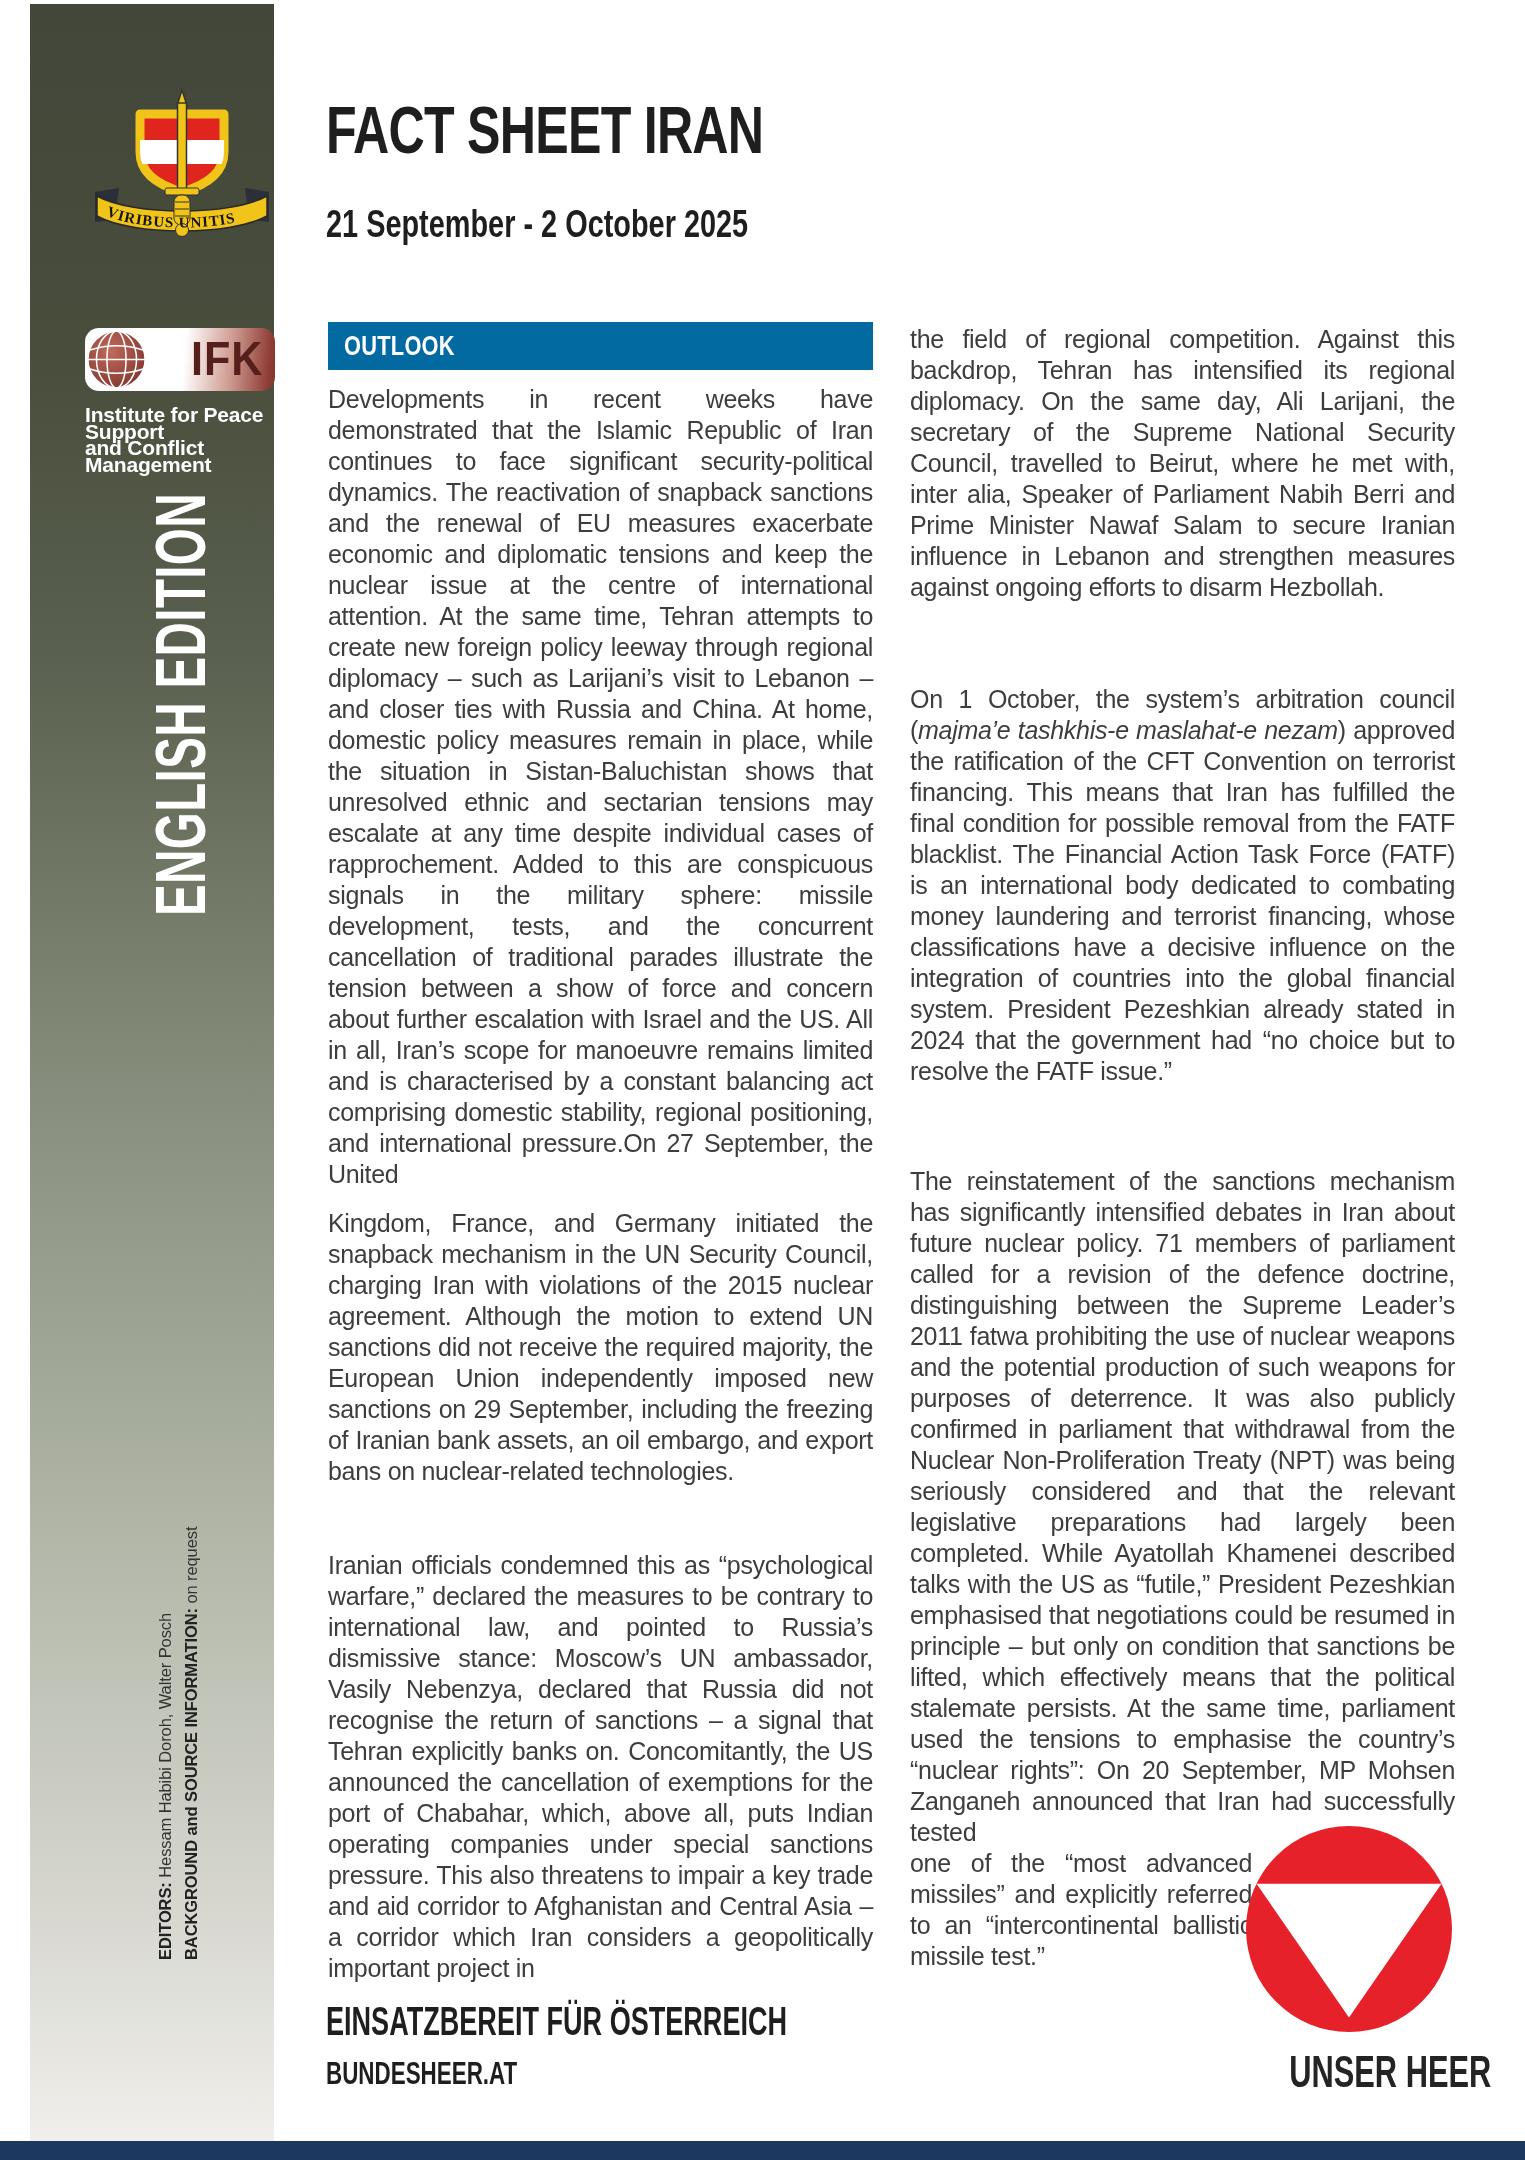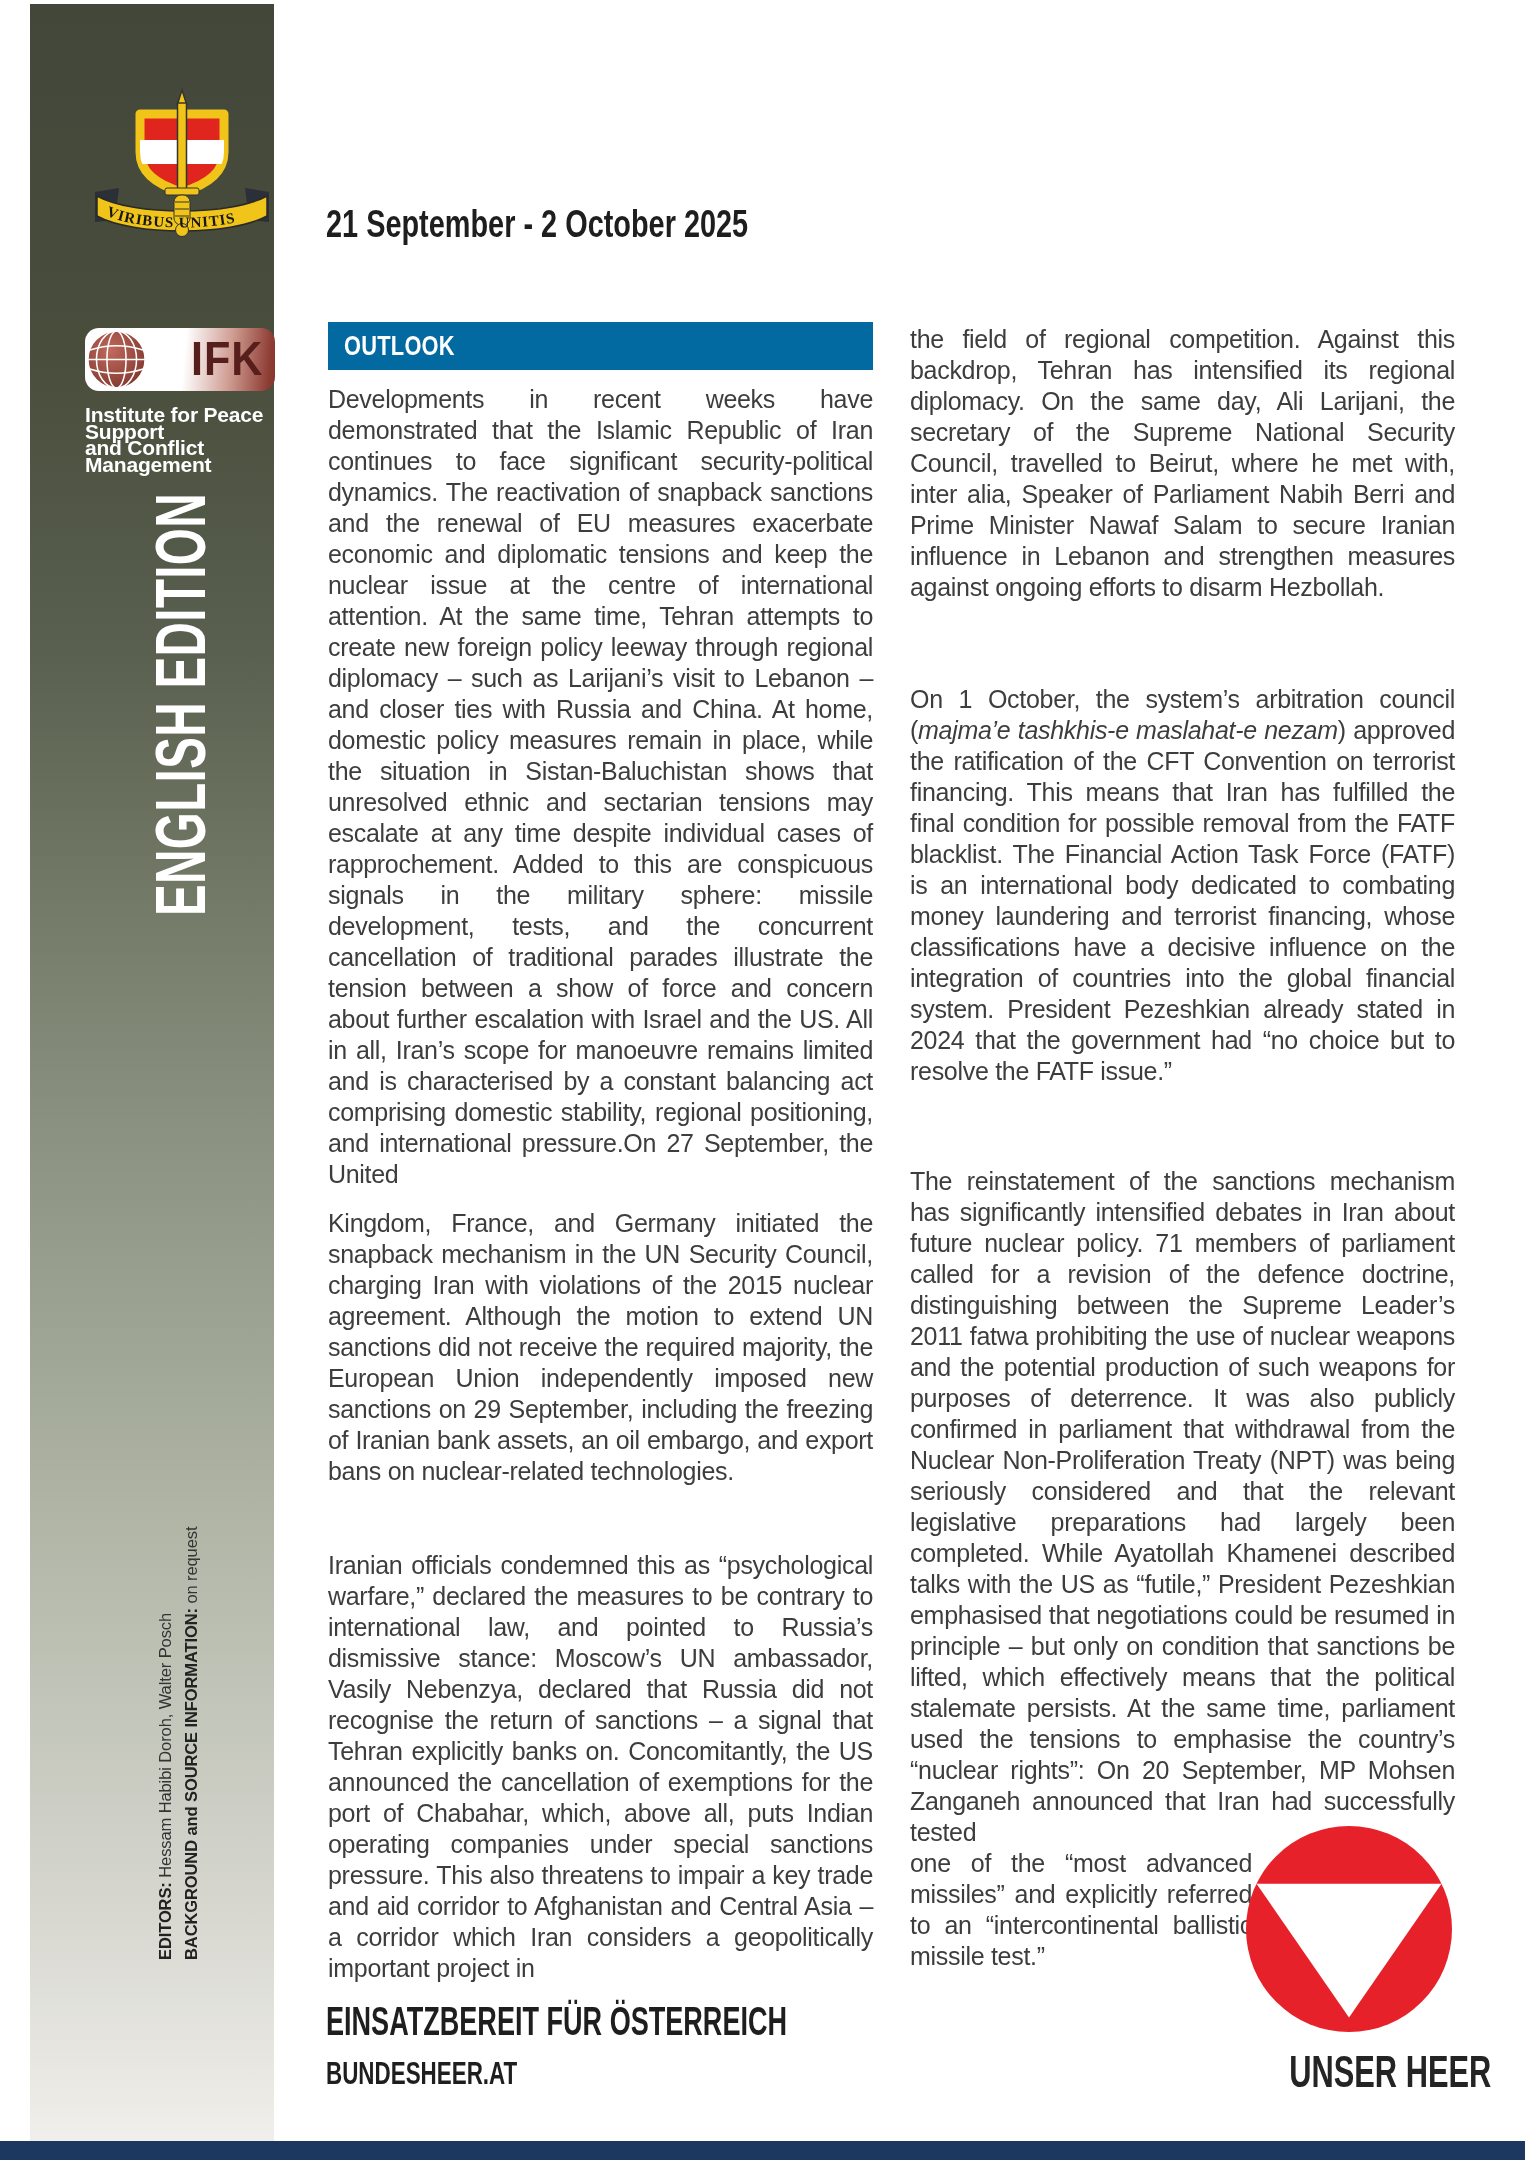--- a/index.html
+++ b/index.html
@@ -133,20 +133,23 @@
     </div>
 
     <div class="edition-wrap">
       <span class="edition-text">ENGLISH EDITION</span>
     </div>
 
     <div class="vert-meta meta1"><b>EDITORS:</b><span> Hessam Habibi Doroh, Walter Posch</span></div>
     <div class="vert-meta meta2"><b>BACKGROUND and SOURCE INFORMATION:</b><span> on request</span></div>
   </div>
 
+  <div class="doc-title">
+    <span>FACT SHEET IRAN</span>
+  </div>
   <div class="doc-date">
     <span>21 September - 2 October 2025</span>
   </div>
 
   <div class="bar bar-outlook">
     <span class="lbl">OUTLOOK</span>
   </div>
 
   <div class="body t-outlook">Developments in recent weeks have demonstrated that the Islamic Republic of Iran continues to face significant security-political dynamics. The reactivation of snapback sanctions and the renewal of EU measures exacerbate economic and diplomatic tensions and keep the nuclear issue at the centre of international attention. At the same time, Tehran attempts to create new foreign policy leeway through regional diplomacy – such as Larijani’s visit to Lebanon – and closer ties with Russia and China. At home, domestic policy measures remain in place, while the situation in Sistan-Baluchistan shows that unresolved ethnic and sectarian tensions may escalate at any time despite individual cases of rapprochement. Added to this are conspicuous signals in the military sphere: missile development, tests, and the concurrent cancellation of traditional parades illustrate the tension between a show of force and concern about further escalation with Israel and the US. All in all, Iran’s scope for manoeuvre remains limited and is characterised by a constant balancing act comprising domestic stability, regional positioning, and international pressure.On 27 September, the United</div>
   <div class="body t-fp1">Kingdom, France, and Germany initiated the snapback mechanism in the UN Security Council, charging Iran with violations of the 2015 nuclear agreement. Although the motion to extend UN sanctions did not receive the required majority, the European Union independently imposed new sanctions on 29 September, including the freezing of Iranian bank assets, an oil embargo, and export bans on nuclear-related technologies.</div>

